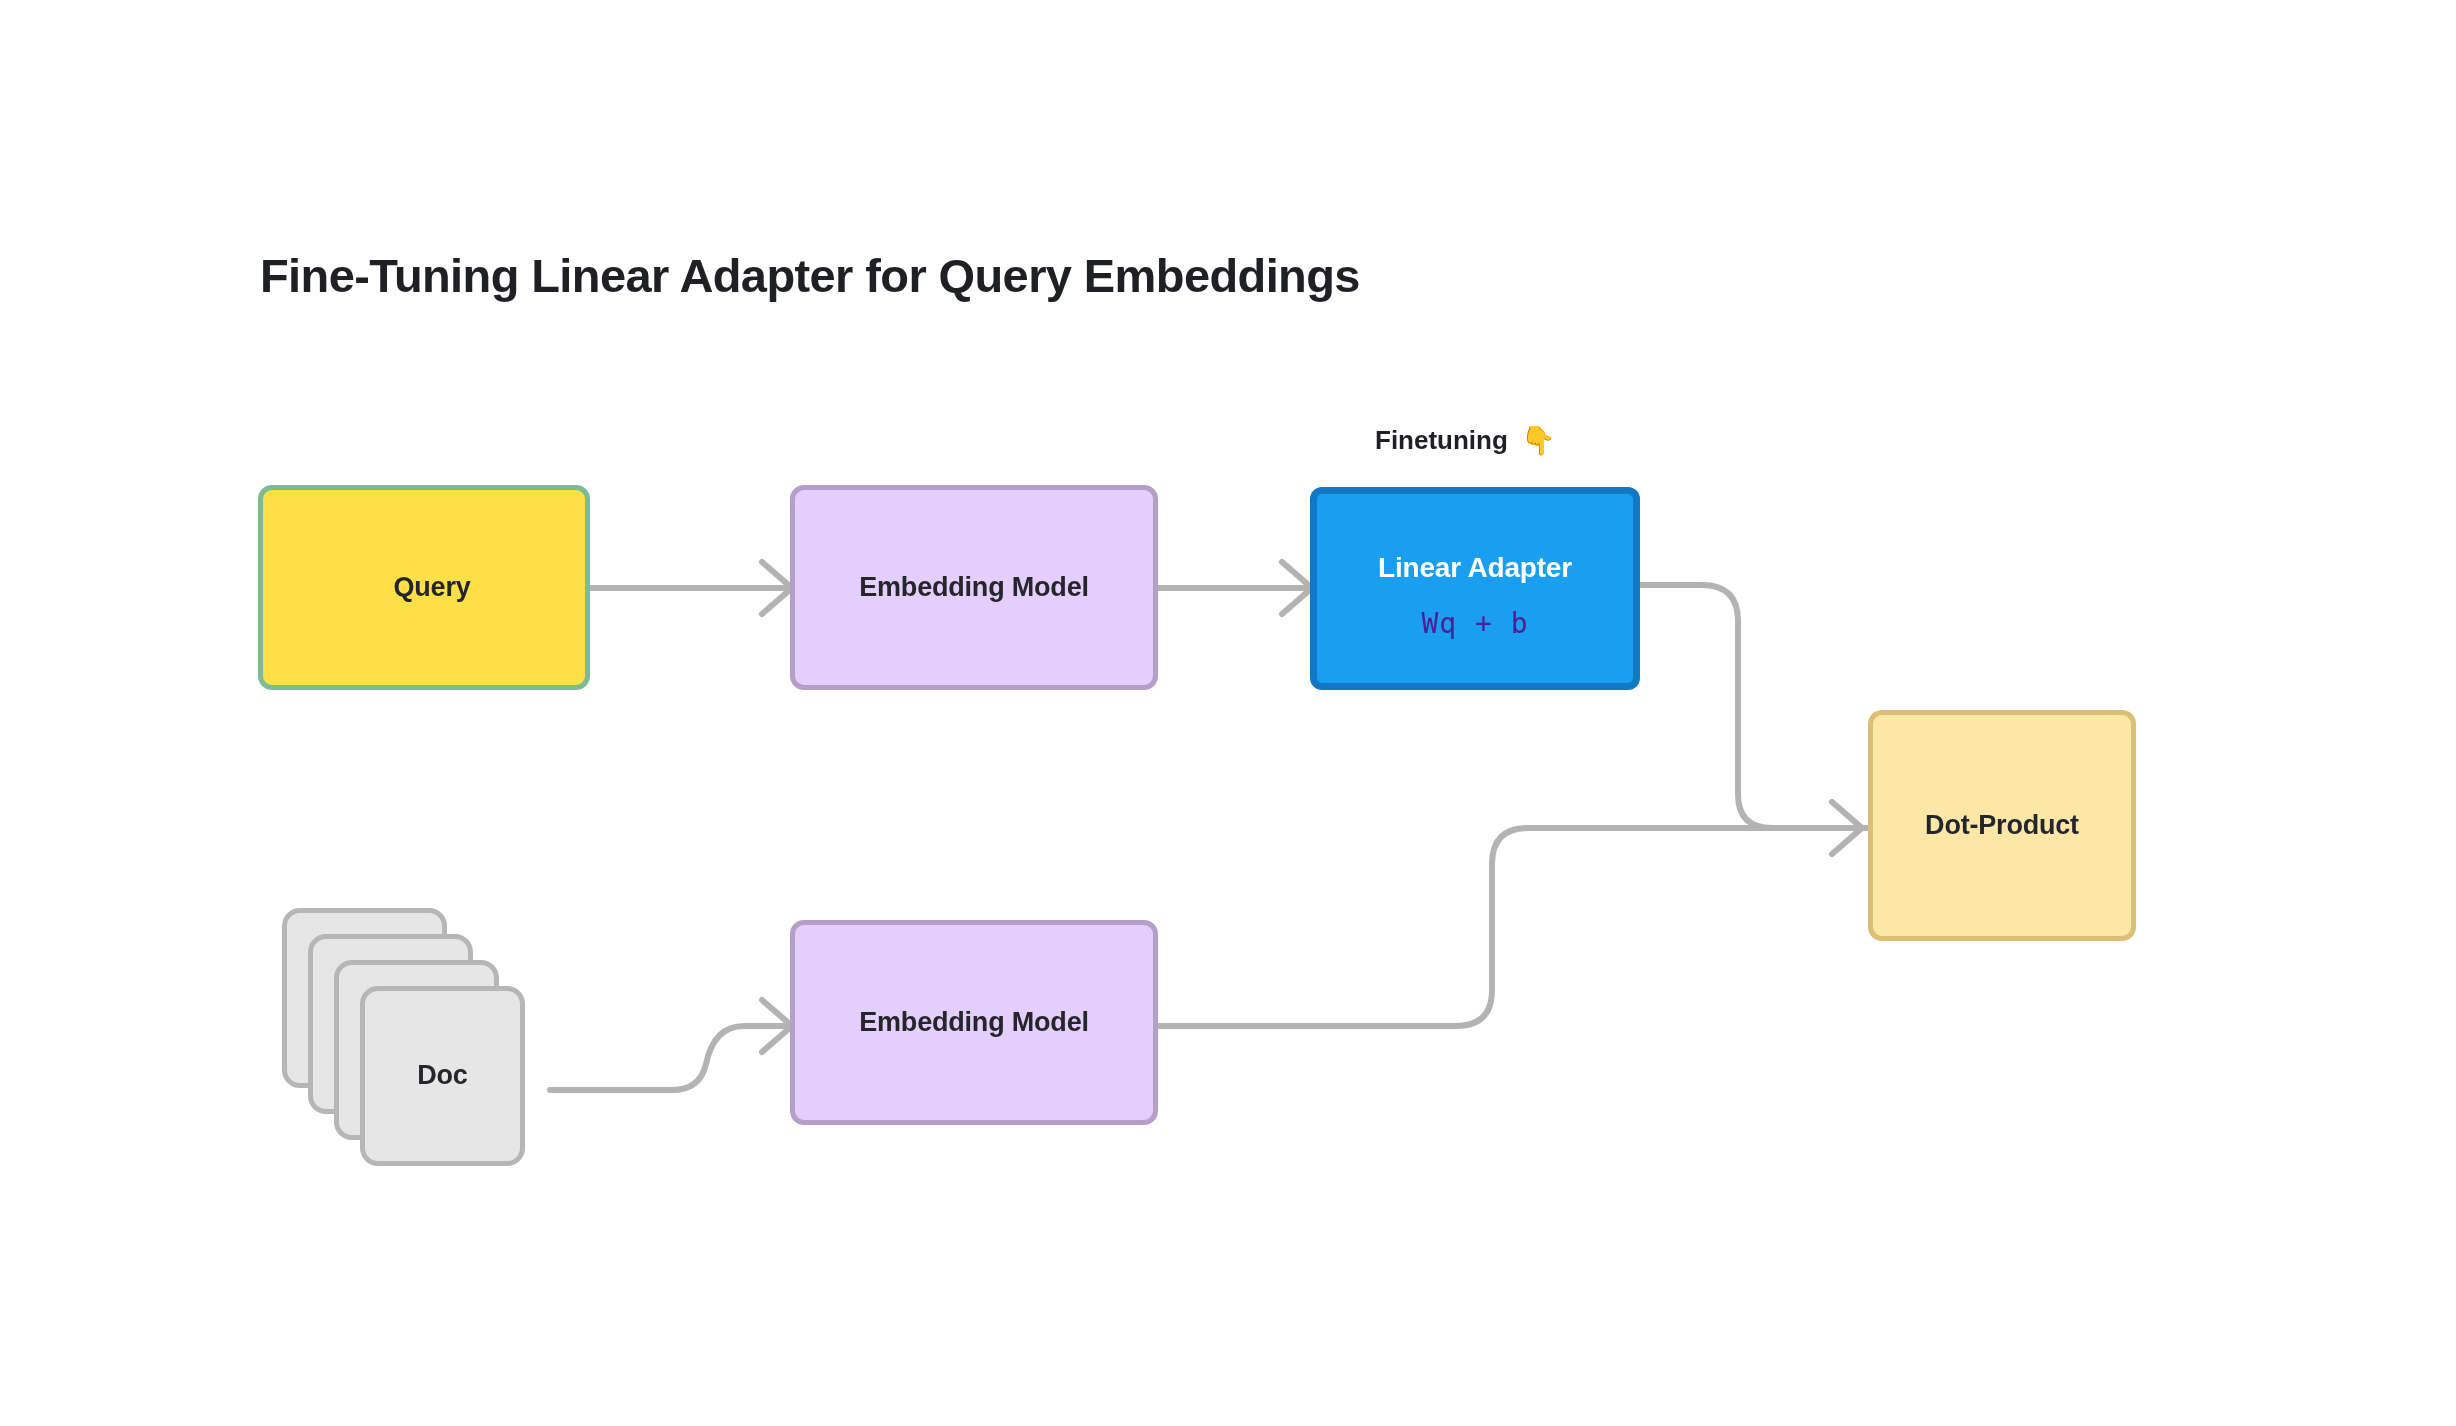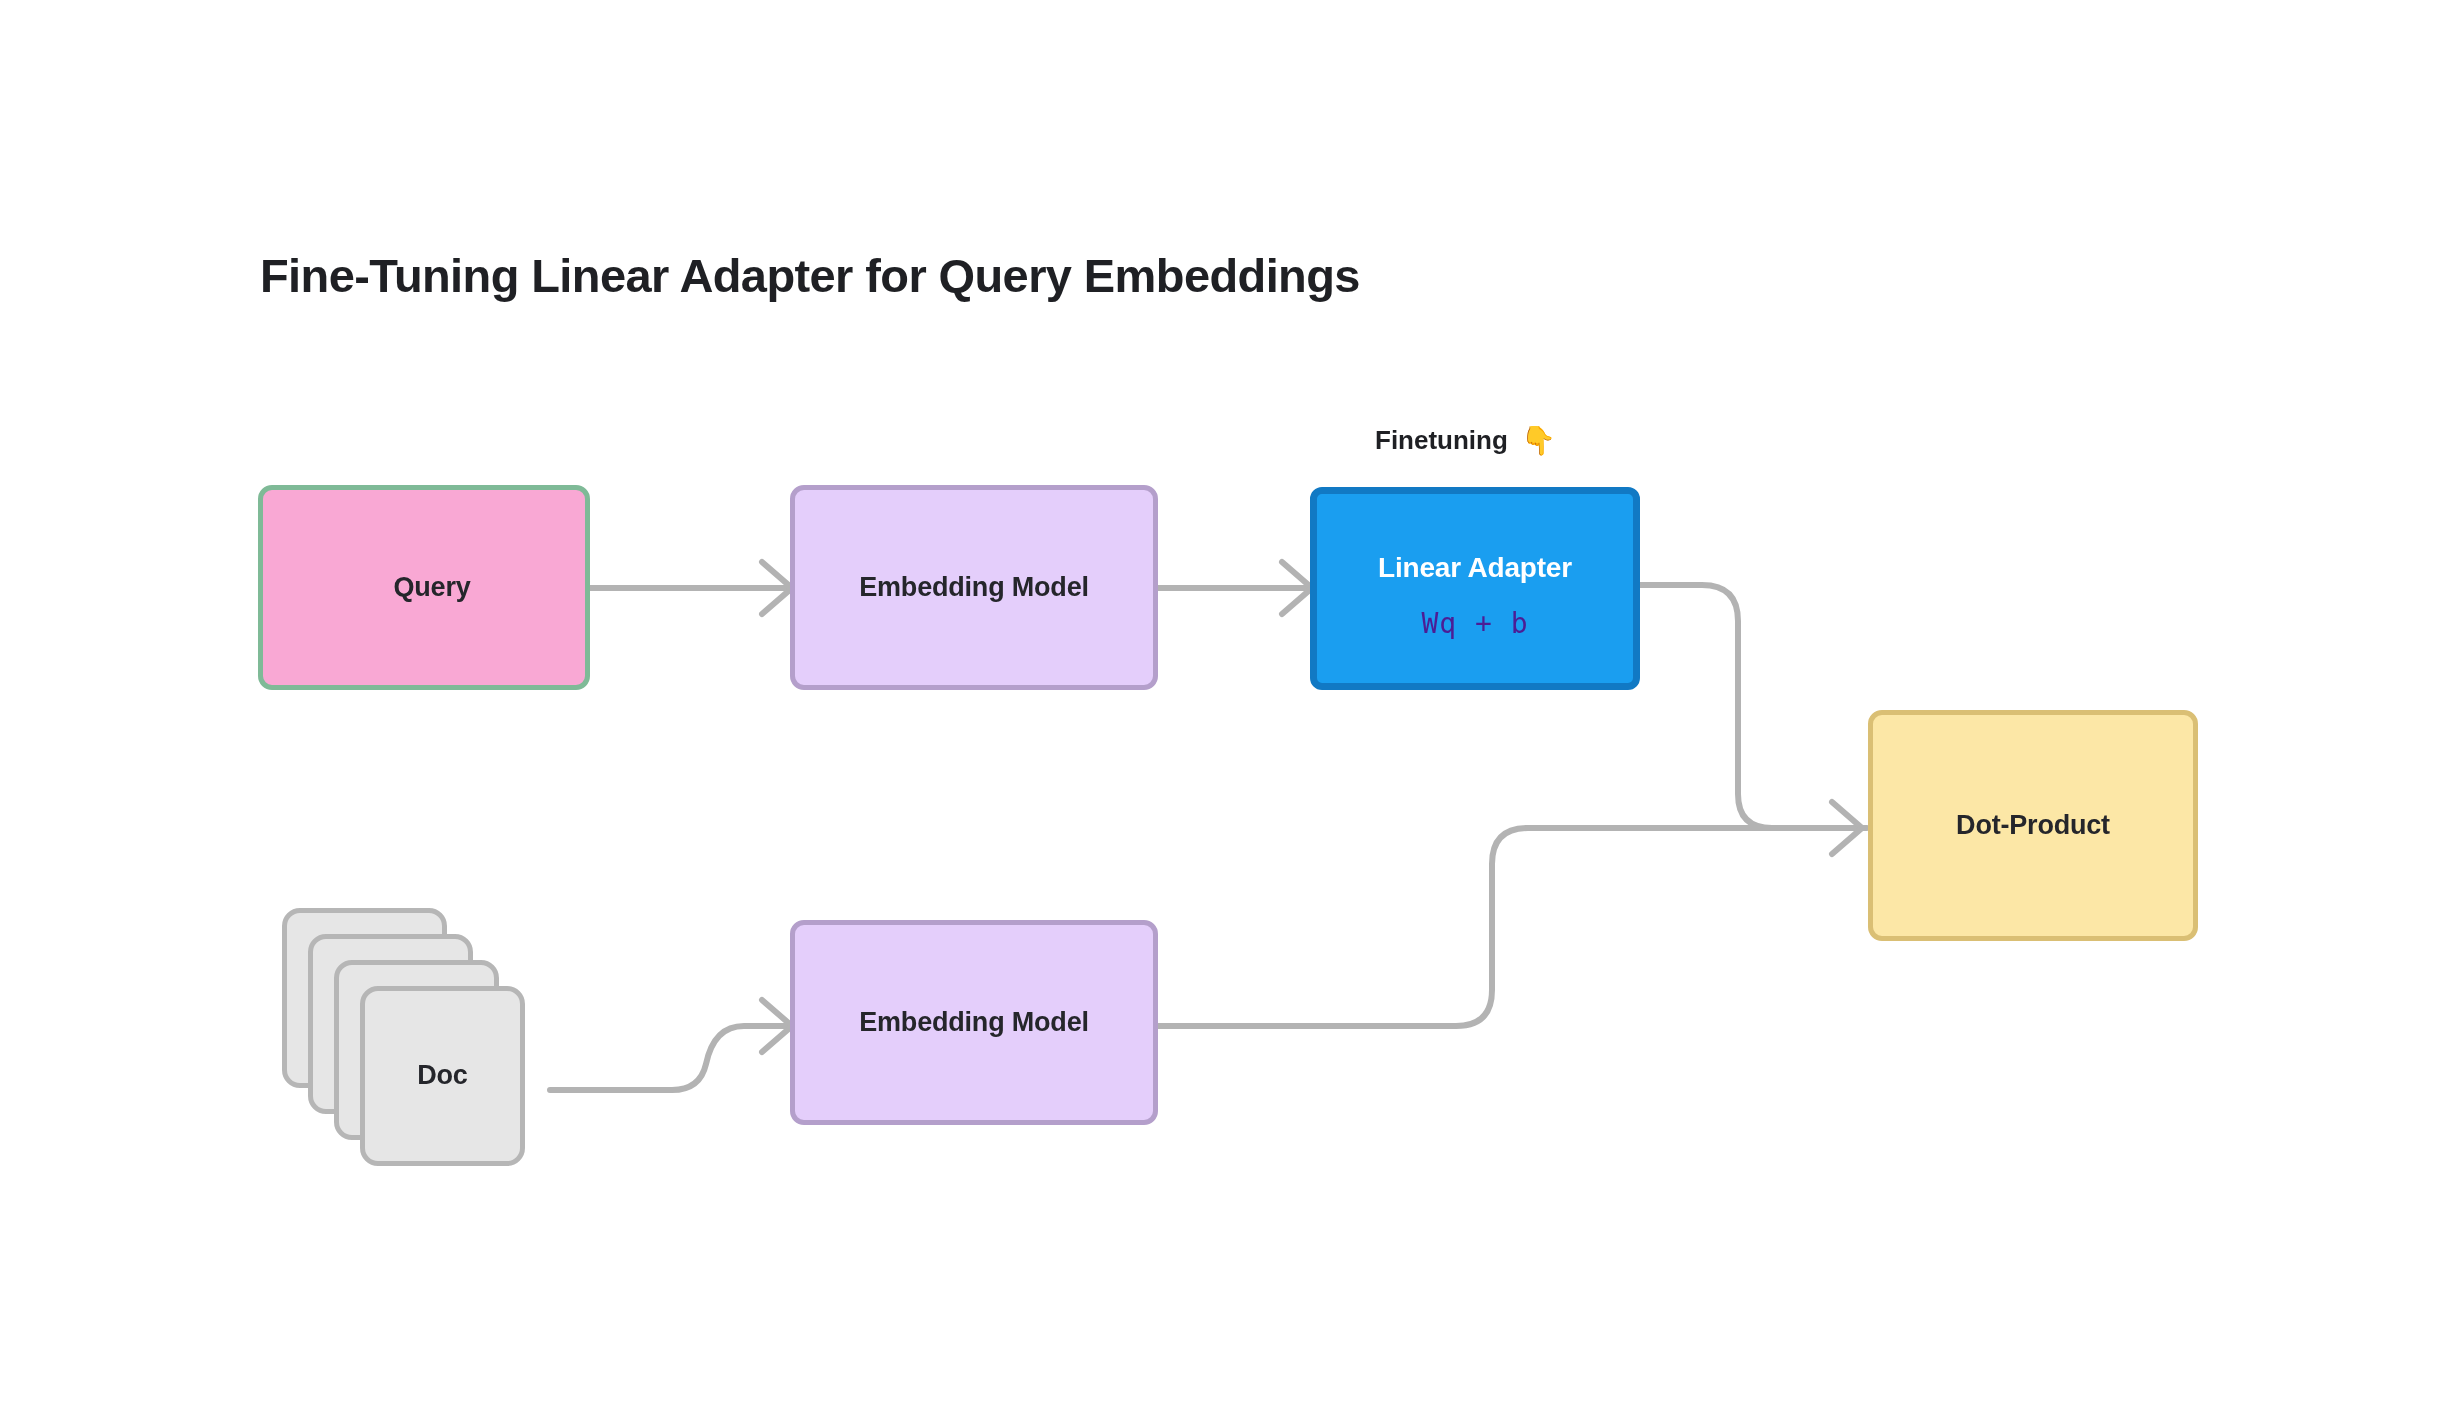--- a/index.html
+++ b/index.html
@@ -51,21 +51,21 @@
     font-size: 27px;
     letter-spacing: -0.2px;
     line-height: 1.25;
     color: #25262b;
   }
 
   
   #node-query {
     left: 258px;  top: 485px;
     width: 332px; height: 205px;
-    background: #f9a8d4;
+    background: #fde047;
     border: 5px solid #7fba97;
     padding-left: 16px;
   }
 
   
   #node-embed-query {
     left: 790px; top: 485px;
     width: 368px; height: 205px;
     background: #e4cefb;
     border: 5px solid #b49fcb;
@@ -92,21 +92,21 @@
     color: #4c1d95;
     font-size: 28px;
     font-family: "DejaVu Sans Mono", "Liberation Mono", monospace;
     letter-spacing: 1px;
     margin-top: 22px;
   }
 
   
   #node-dotproduct {
     left: 1868px; top: 710px;
-    width: 330px; height: 231px;
+    width: 268px; height: 231px;
     background: #fce7a6;
     border: 5px solid #dabf74;
   }
 
   
   .doc-stack {
     position: absolute;
     left: 282px;
     top: 908px;
     width: 270px;

